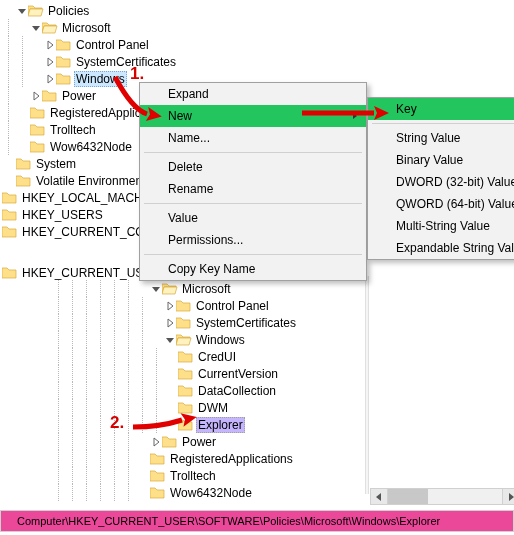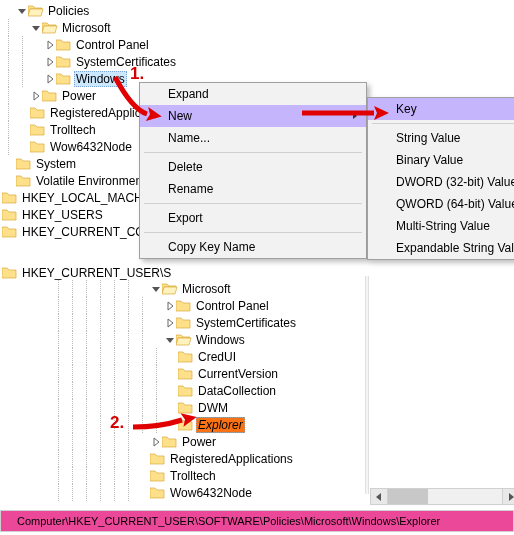--- a/index.html
+++ b/index.html
@@ -41,24 +41,23 @@
     align-items: center;
     margin-right: 2px;
   }
   .label { padding: 0 2px; text-align: right; }
   .label.sel {
     background: #cce8ff;
     border: 1px dotted #7aa7d8;
     padding: 0 1px;
   }
   .label.sel-grey {
-    background: #f97316;
+    background: #c4b5fd;
     border: 1px dotted #a0a0a0;
     padding: 0 1px;
-    font-style: italic;
   }
   .top-section {
     position: absolute;
     left: 0; top: 0;
     width: 514px;
     height: 270px;
     padding-top: 2px;
     padding-left: 2px;
   }
   .ctx-menu {
@@ -68,21 +67,21 @@
     box-shadow: 3px 3px 5px rgba(0,0,0,0.25);
     font-size: 12px;
   }
   .ctx-menu .item {
     padding: 4px 30px 4px 28px;
     white-space: nowrap;
     cursor: default;
     position: relative;
   }
   .ctx-menu .item.hover {
-    background: #c4b5fd;
+    background: #22c55e;
   }
   .ctx-menu .sep {
     height: 1px;
     background: #d0d0d0;
     margin: 3px 4px;
   }
   .sub-arrow {
     position: absolute;
     right: 8px; top: 50%;
     transform: translateY(-50%);
@@ -396,21 +395,22 @@
     <span>New</span>
     <span class="sub-arrow"><svg width="5" height="7">
           <use href="#tw-right"></use>
         </svg></span>
   </div>
   <div class="item">Name...</div>
   <div class="sep"></div>
   <div class="item">Delete</div>
   <div class="item">Rename</div>
   <div class="sep"></div>
-  <div class="item">Export</div>
+  <div class="item">Value</div>
+  <div class="item">Permissions...</div>
   <div class="sep"></div>
   <div class="item">Copy Key Name</div>
 </div>
 
 <div class="ctx-menu menu2">
   <div class="item hover">Key</div>
   <div class="sep"></div>
   <div class="item">String Value</div>
   <div class="item">Binary Value</div>
   <div class="item">DWORD (32-bit) Value</div>

